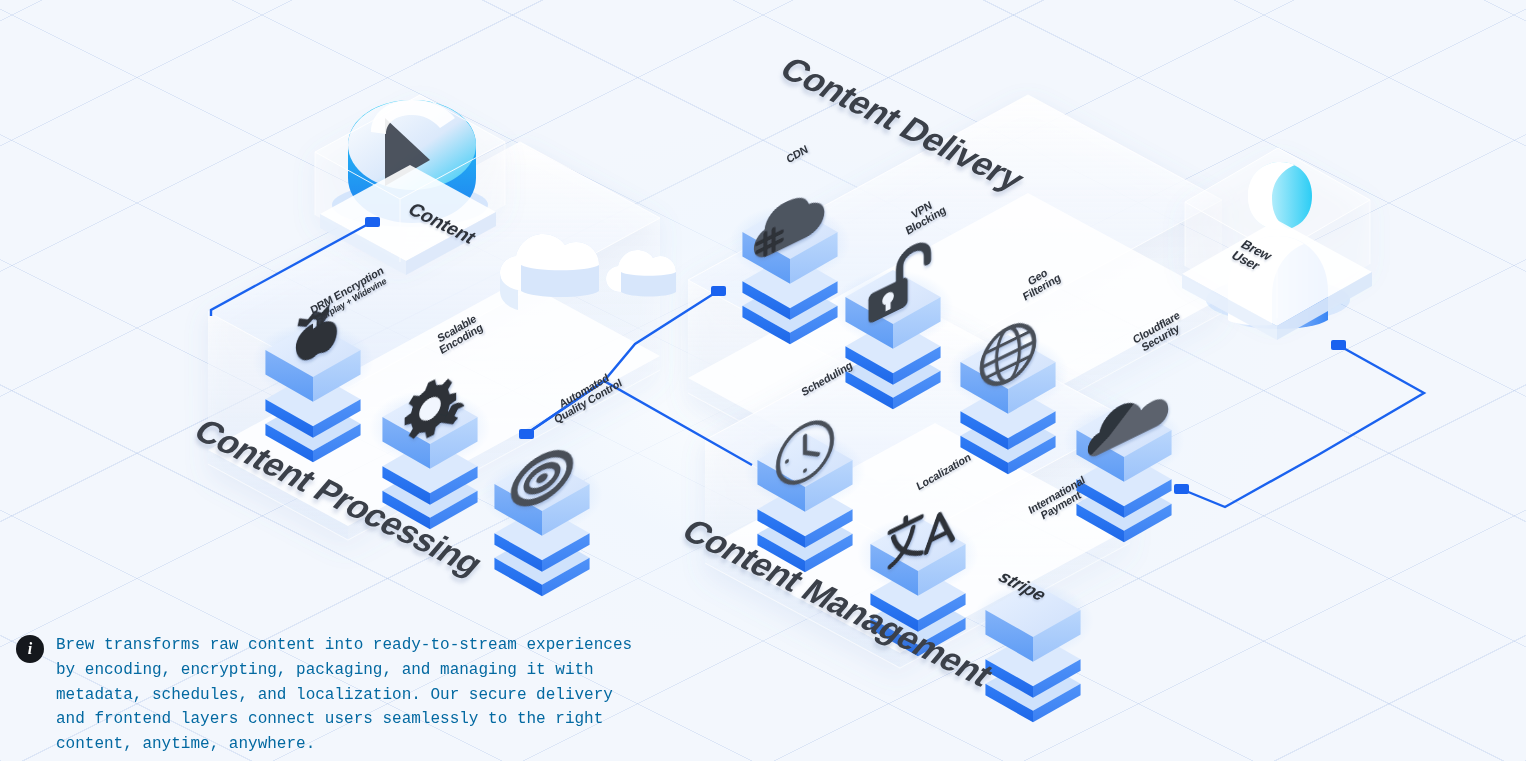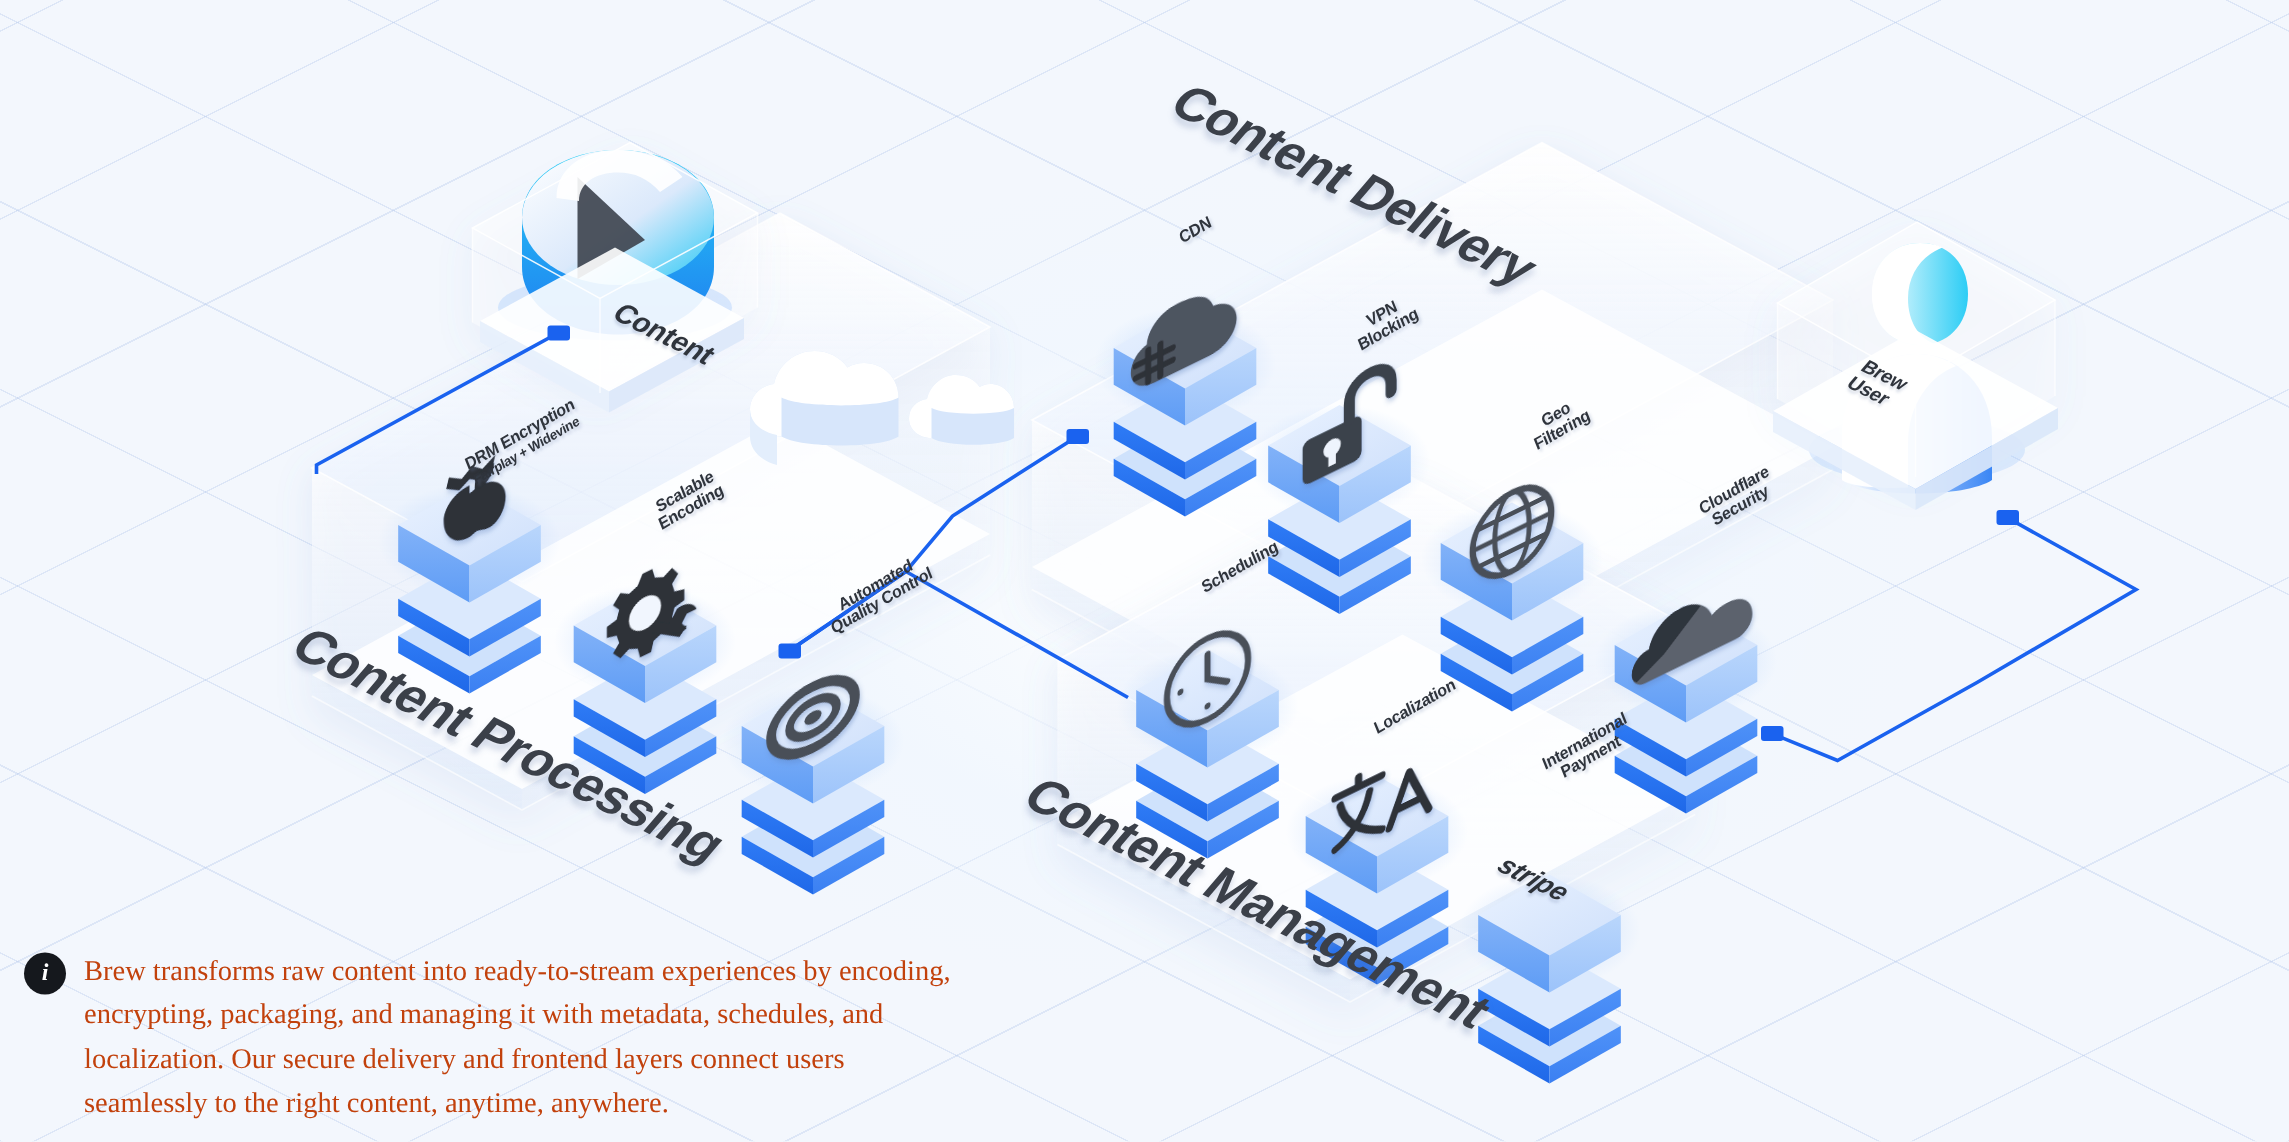--- a/index.html
+++ b/index.html
@@ -55,22 +55,22 @@
     position:absolute;left:16px;top:633px;width:620px;
     display:flex;gap:12px;align-items:flex-start;
   }
   .infoicon{
     flex:0 0 auto;width:28px;height:28px;border-radius:50%;
     background:#15181d;color:#fff;display:flex;align-items:center;justify-content:center;
     font-style:italic;font-weight:700;font-size:16px;font-family:"Liberation Serif",serif;
     margin-top:2px;
   }
   .captiontext{
-    font-size:19px;line-height:1.55;color:#c2410c;
-    font-family:Liberation Serif, serif;
+    font-size:16px;line-height:1.55;color:#0369a1;
+    font-family:Liberation Mono, monospace;
   }
 </style>
 </head>
 <body>
 
 <div id="stage">
 
   <div class="grid"></div>
   <div class="glowbg"></div>
 

